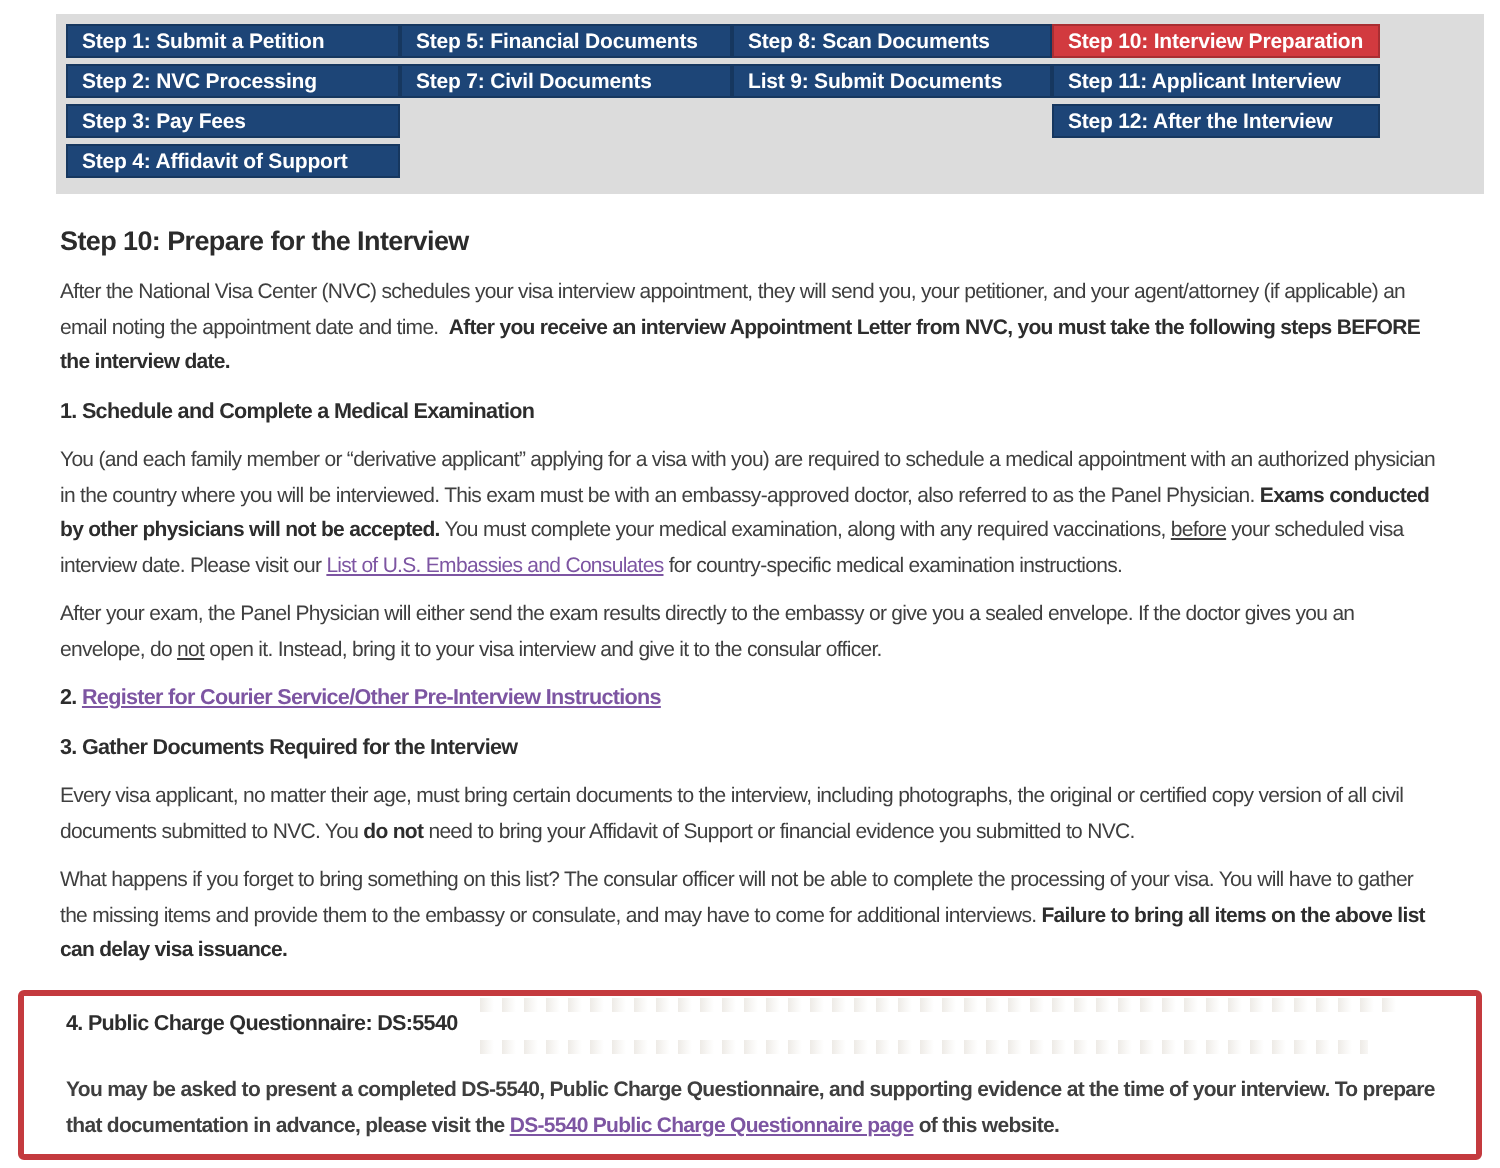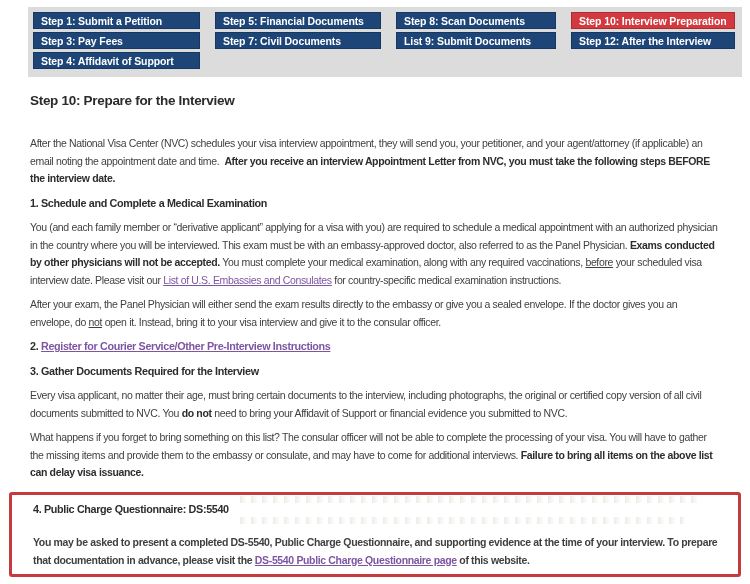--- a/index.html
+++ b/index.html
@@ -8,21 +8,21 @@
     font-family:"Liberation Sans",sans-serif;color:#3f3f3f;
   }
   
   .stepnav{
     margin:7px 6px 0 28px;
     width:704px;
     background:var(--nav-panel-bg,#dcdcdc);
     padding:5px;
     display:grid;
     grid-template-columns:167px 166px 160px 164px;
-    column-gap:15px;
+    column-gap:0;
     align-items:start;
   }
   .navcol{display:flex;flex-direction:column;}
   .stepbtn{
     height:17px;line-height:17px;margin-bottom:3px;
     background:var(--step-button-bg,#1d4577);
     border:1px solid #16375f;
     box-sizing:border-box;
     color:#ffffff;font-size:10.5px;font-weight:bold;letter-spacing:-0.1px;
     padding-left:7px;white-space:nowrap;overflow:hidden;
@@ -32,21 +32,21 @@
     background:var(--step-active-bg,#d23a3f);
     border-color:#a92e32;
   }
   
   .content{
     padding:15px 28px 0 30px;
     font-size:10.5px;line-height:17.5px;letter-spacing:-0.35px;
     color:var(--body-text,#3f3f3f);
   }
   .content h1{
-    font-size:13.5px;line-height:18px;margin:0 0 25px 0;
+    font-size:13.5px;line-height:18px;margin:0 0 8px 0;
     color:#2b2b2b;font-weight:bold;letter-spacing:-0.3px;
   }
   .content h2{
     font-size:10.8px;line-height:17.5px;margin:0 0 7px 0;
     color:#2d2d2d;font-weight:bold;
   }
   .content p{margin:0 0 7px 0;}
   .content .bold, .content b{font-weight:bold;color:#2d2d2d;}
   .content .underline{text-decoration:underline;}
   .content a{color:var(--link-color,#7d55a2);text-decoration:underline;cursor:pointer;}
@@ -72,33 +72,35 @@
   .ghost-2{left:228px;top:22px;width:444px;}
 </style>
 </head>
 <body>
 
 <div class="page">
 
   <div class="stepnav">
     <div class="navcol">
       <div class="stepbtn">Step 1: Submit a Petition</div>
+      <div class="stepbtn">Step 2: NVC Processing</div>
       <div class="stepbtn">Step 3: Pay Fees</div>
       <div class="stepbtn">Step 4: Affidavit of Support</div>
     </div>
     <div class="navcol">
       <div class="stepbtn">Step 5: Financial Documents</div>
       <div class="stepbtn">Step 7: Civil Documents</div>
     </div>
     <div class="navcol">
       <div class="stepbtn">Step 8: Scan Documents</div>
       <div class="stepbtn">List 9: Submit Documents</div>
     </div>
     <div class="navcol">
       <div class="stepbtn active">Step 10: Interview Preparation</div>
+      <div class="stepbtn">Step 11: Applicant Interview</div>
       <div class="stepbtn">Step 12: After the Interview</div>
     </div>
   </div>
 
   <div class="content">
     <h1>Step 10: Prepare for the Interview</h1>
 
     <p><span>After the National Visa Center (NVC) schedules your visa interview appointment, they will send you, your petitioner, and your agent/attorney (if applicable) an email noting the appointment date and time.&nbsp; </span><span class="bold">After you receive an interview Appointment Letter from NVC, you must take the following steps BEFORE the interview date.</span></p>
 
     <h2>1. Schedule and Complete a Medical Examination</h2>

